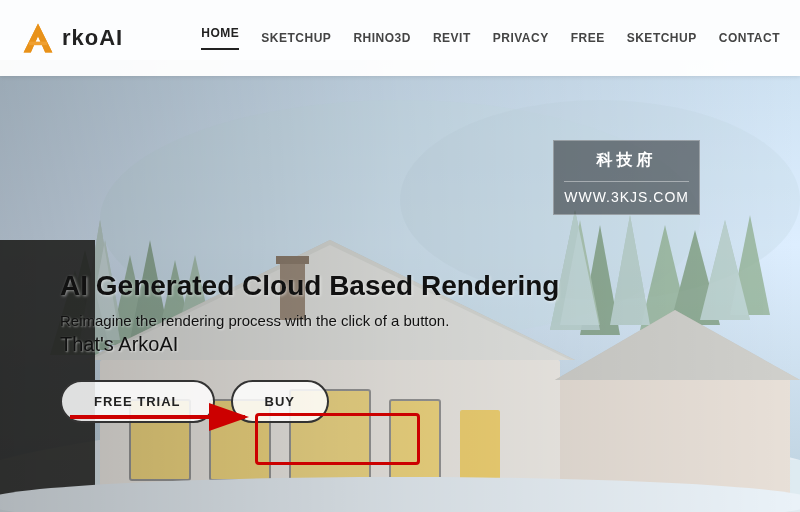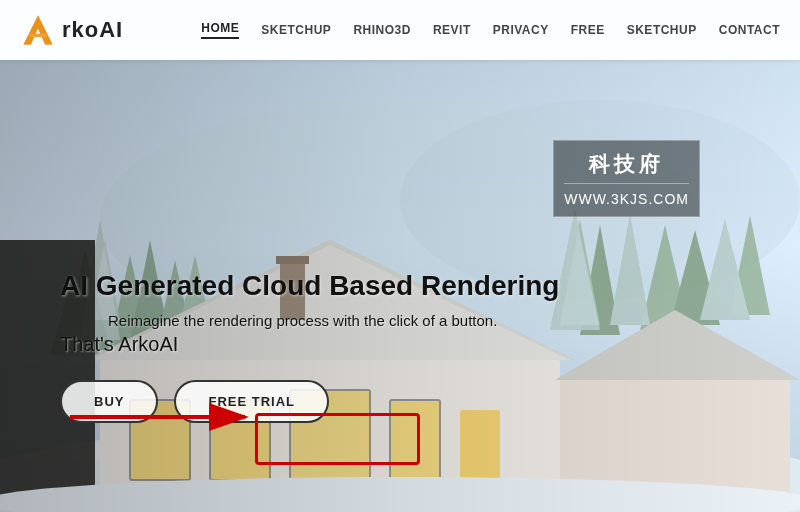--- a/index.html
+++ b/index.html
@@ -2,21 +2,21 @@
 <html><head>
   <meta charset="utf-8">
   <style>
     * { margin: 0; padding: 0; box-sizing: border-box; }
     body { width: 800px; height: 512px; overflow: hidden; font-family: Arial, sans-serif; position: relative; }
 
     
     #header {
       position: absolute;
       top: 0; left: 0; right: 0;
-      height: 60px;
+      height: 76px;
       background: rgba(255,255,255,0.95);
       display: flex;
       align-items: center;
       justify-content: space-between;
       padding: 0 20px;
       z-index: 10;
       box-shadow: 0 1px 4px rgba(0,0,0,0.1);
     }
 
     #logo {
@@ -49,21 +49,21 @@
       color: #444;
       cursor: pointer;
       letter-spacing: 0.5px;
       text-decoration: none;
     }
 
     .nav-item.active {
       color: #222;
       font-weight: 800;
       border-bottom: 2px solid #222;
-      padding-bottom: 2px;
+      padding-bottom: 8px;
     }
 
     
     #hero {
       position: absolute;
       top: 0; left: 0; right: 0; bottom: 0;
       background: linear-gradient(
         to bottom,
         #b8d4e8 0%,
         #c8dff0 15%,
@@ -127,21 +127,20 @@
       margin-bottom: 10px;
       text-shadow: 1px 1px 3px rgba(255,255,255,0.5);
       text-align: center;
     }
 
     #hero-subtitle {
       font-size: 15px;
       color: #111;
       margin-bottom: 4px;
       text-shadow: 1px 1px 2px rgba(255,255,255,0.5);
-      margin-left: 48px;
     }
 
     #hero-subtitle2 {
       font-size: 20px;
       color: #111;
       margin-bottom: 24px;
       text-shadow: 1px 1px 2px rgba(255,255,255,0.5);
     }
 
     #cta-buttons {
@@ -297,31 +296,31 @@
     <a class="nav-item">RHINO3D</a>
     <a class="nav-item">REVIT</a>
     <a class="nav-item">PRIVACY</a>
     <a class="nav-item">FREE</a>
     <a class="nav-item">SKETCHUP</a>
     <a class="nav-item">CONTACT</a>
   </nav>
 </div>
 
 <div id="watermark">
-  <div style="font-size:21px;font-weight:bold;letter-spacing:4px;border-bottom:1px solid rgba(255,255,255,0.4);padding-bottom:2px;margin-bottom:4px;">科技府</div>
+  <div style="font-size:16px;font-weight:bold;letter-spacing:4px;border-bottom:1px solid rgba(255,255,255,0.4);padding-bottom:8px;margin-bottom:4px;">科技府</div>
   <div style="font-size:14px;letter-spacing:1px;">WWW.3KJS.COM</div>
 </div>
 
 <div id="hero-content">
   <h1 id="hero-title">AI Generated Cloud Based Rendering</h1>
   <p id="hero-subtitle">Reimagine the rendering process with the click of a button.</p>
   <p id="hero-subtitle2">That's ArkoAI</p>
   <div id="cta-buttons">
+    <button class="cta-btn">FREE TRIAL</button>
     <button class="cta-btn">BUY</button>
-    <button class="cta-btn">FREE TRIAL</button>
   </div>
 </div>
 
 <div id="red-box"></div>
 
 <svg id="red-arrow" width="200" height="50" viewBox="0 0 200 50" xmlns="http://www.w3.org/2000/svg">
   <defs>
     <marker id="arrowhead" markerWidth="10" markerHeight="7" refX="9" refY="3.5" orient="auto">
       <polygon points="0 0, 10 3.5, 0 7" fill="#cc0000"></polygon>
     </marker>

